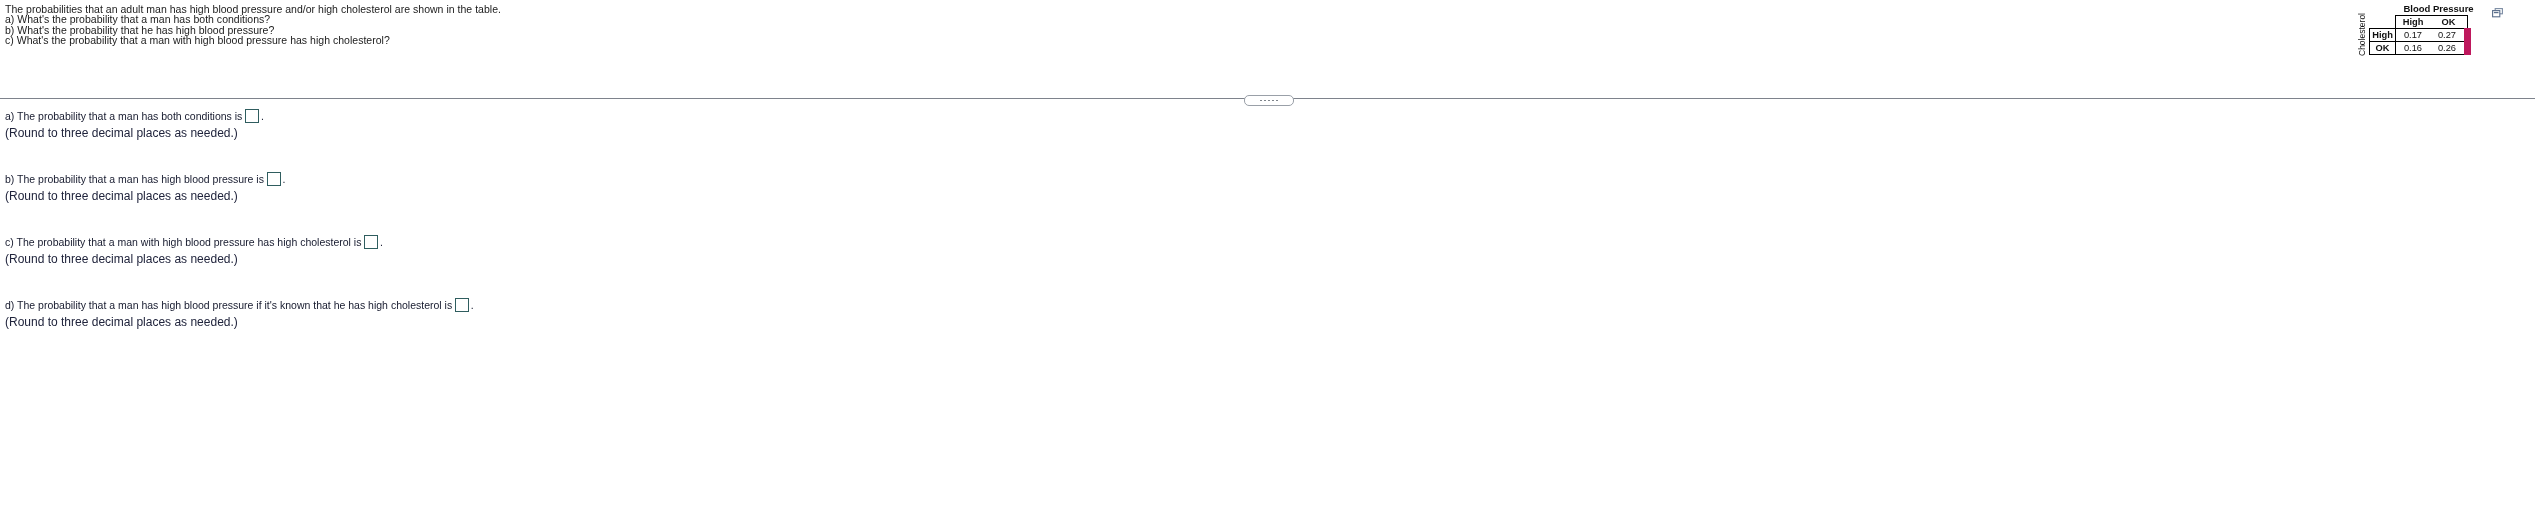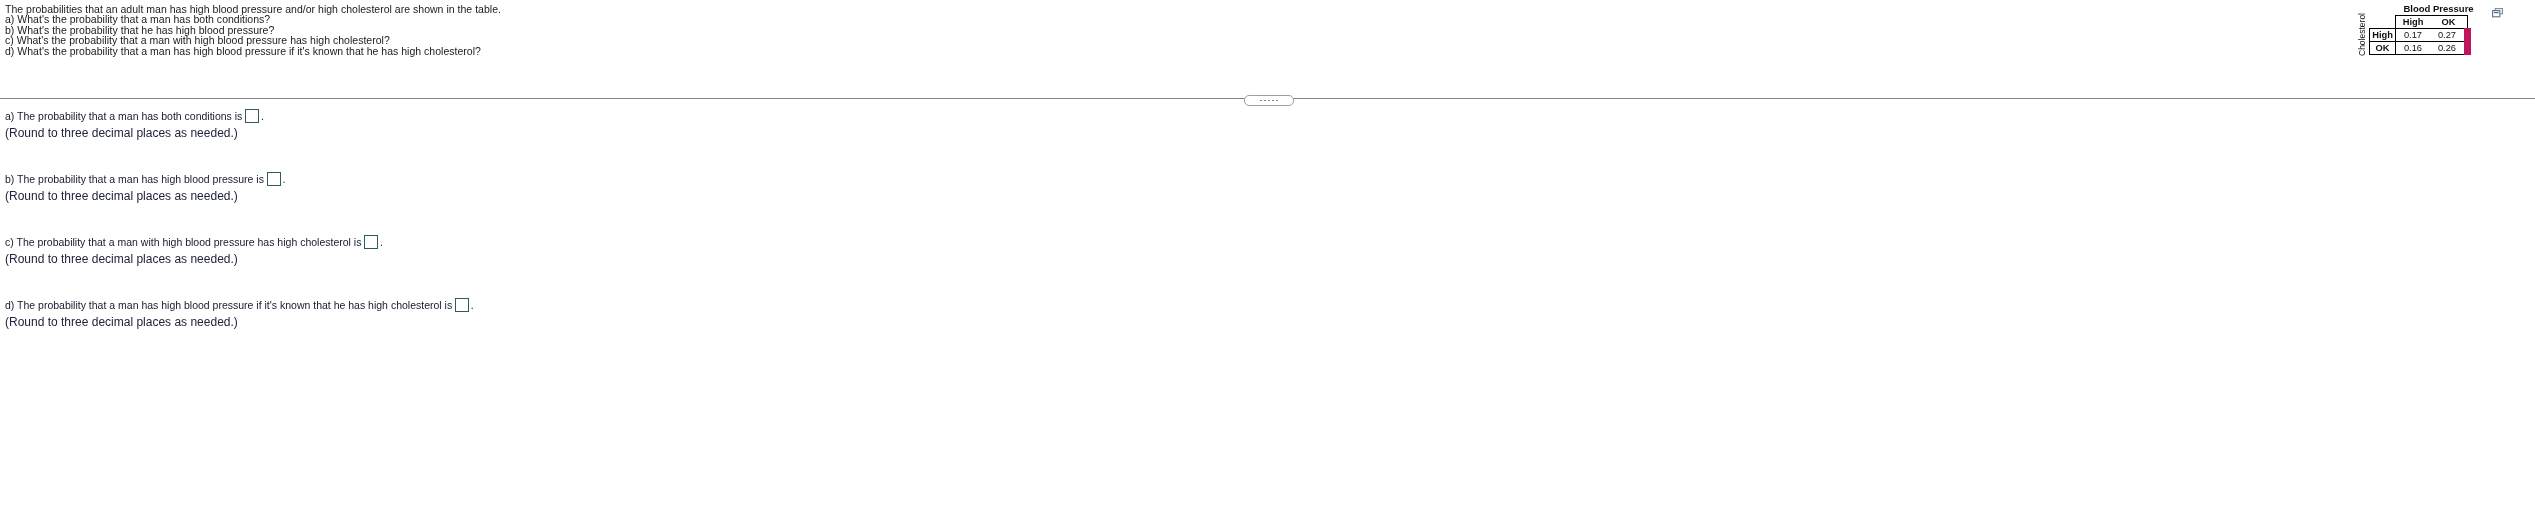--- a/index.html
+++ b/index.html
@@ -218,21 +218,20 @@
 </head>
 <body>
 
 <div id="problem-pane">
 
   <div id="problem-statement">
     <div class="pline">The probabilities that an adult man has high blood pressure and/or high cholesterol are shown in the table.</div>
     <div class="pline">a) What's the probability that a man has both conditions?</div>
     <div class="pline">b) What's the probability that he has high blood pressure?</div>
     <div class="pline">c) What's the probability that a man with high blood pressure has high cholesterol?</div>
-    <div class="pline">d) What's the probability that a man has high blood pressure if it's known that he has high cholesterol?</div>
   </div>
 
   <div id="table-figure">
 
     <div id="chol-axis-label">Cholesterol</div>
 
     <div id="bp-title-row">
       <span id="bp-title">Blood Pressure</span>
       <span id="copy-icon">
         <svg width="11" height="10" viewBox="0 0 11 10" xmlns="http://www.w3.org/2000/svg">

